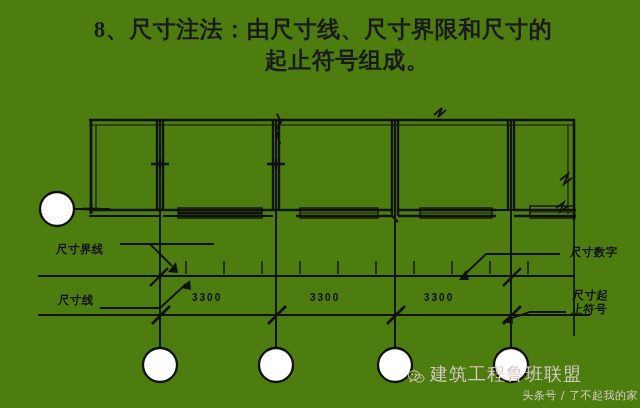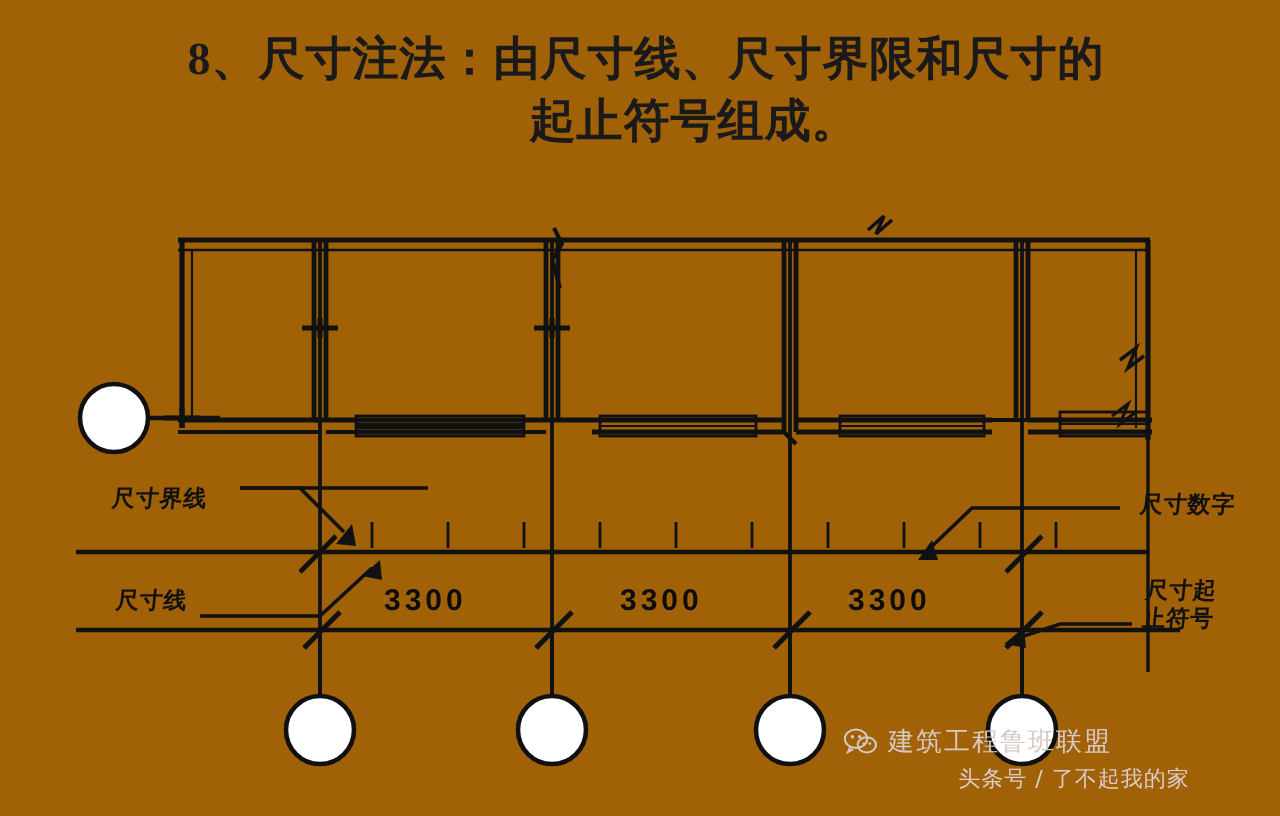--- a/index.html
+++ b/index.html
@@ -4,21 +4,21 @@
 <style>
   html, body {
     margin: 0;
     padding: 0;
     background: #ffffff;
   }
   #page {
     position: relative;
     width: 640px;
     height: 408px;
-    background: #a16207;
+    background: #4d7c0f;
     overflow: hidden;
     font-family: "Liberation Serif", "DejaVu Serif", serif;
   }
 
   
   #heading {
     position: absolute;
     left: 0;
     top: 14px;
     width: 640px;
@@ -72,21 +72,21 @@
     line-height: 14px;
   }
   #anno-terminator .l2 { display: block; }
 
   
   .dimnum {
     position: absolute;
     color: #0d0d0d;
     font-family: "Liberation Sans", sans-serif;
     font-weight: 700;
-    font-size: 15px;
+    font-size: 10px;
     letter-spacing: 2px;
     white-space: nowrap;
   }
   #dim-1 { left: 192px; top: 292px; }
   #dim-2 { left: 310px; top: 292px; }
   #dim-3 { left: 424px; top: 292px; }
 
   
   #watermark {
     position: absolute;
@@ -94,28 +94,27 @@
     top: 362px;
     width: 230px;
     pointer-events: none;
   }
   #watermark .wm-row {
     display: flex;
     align-items: center;
     gap: 5px;
     color: #d9c9c4;
     font-family: "DejaVu Sans", sans-serif;
-    font-size: 13px;
+    font-size: 18px;
     letter-spacing: 1px;
     white-space: nowrap;
-    margin-left: 14px;
   }
   #watermark .wm-sub {
     margin-top: 2px;
-    text-align: center;
+    text-align: right;
     color: #dccdc8;
     font-family: "DejaVu Sans", sans-serif;
     font-size: 11px;
     letter-spacing: 0.5px;
     white-space: nowrap;
     padding-left: 28px;
   }
   .wm-icon {
     display: inline-block;
     width: 17px;

